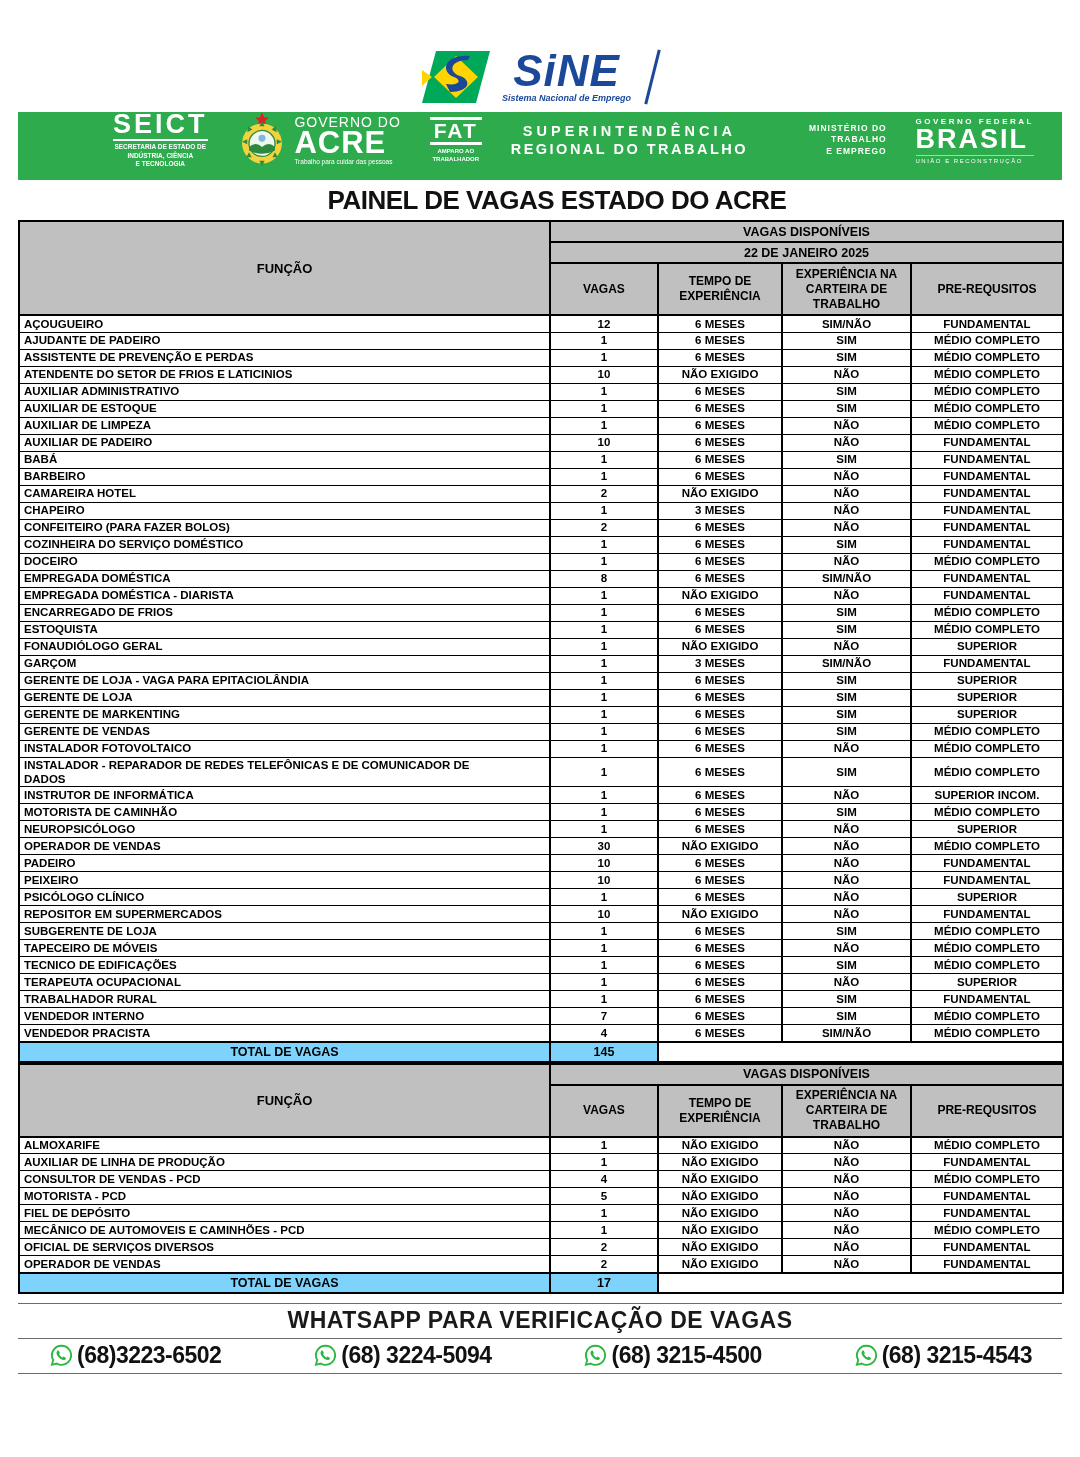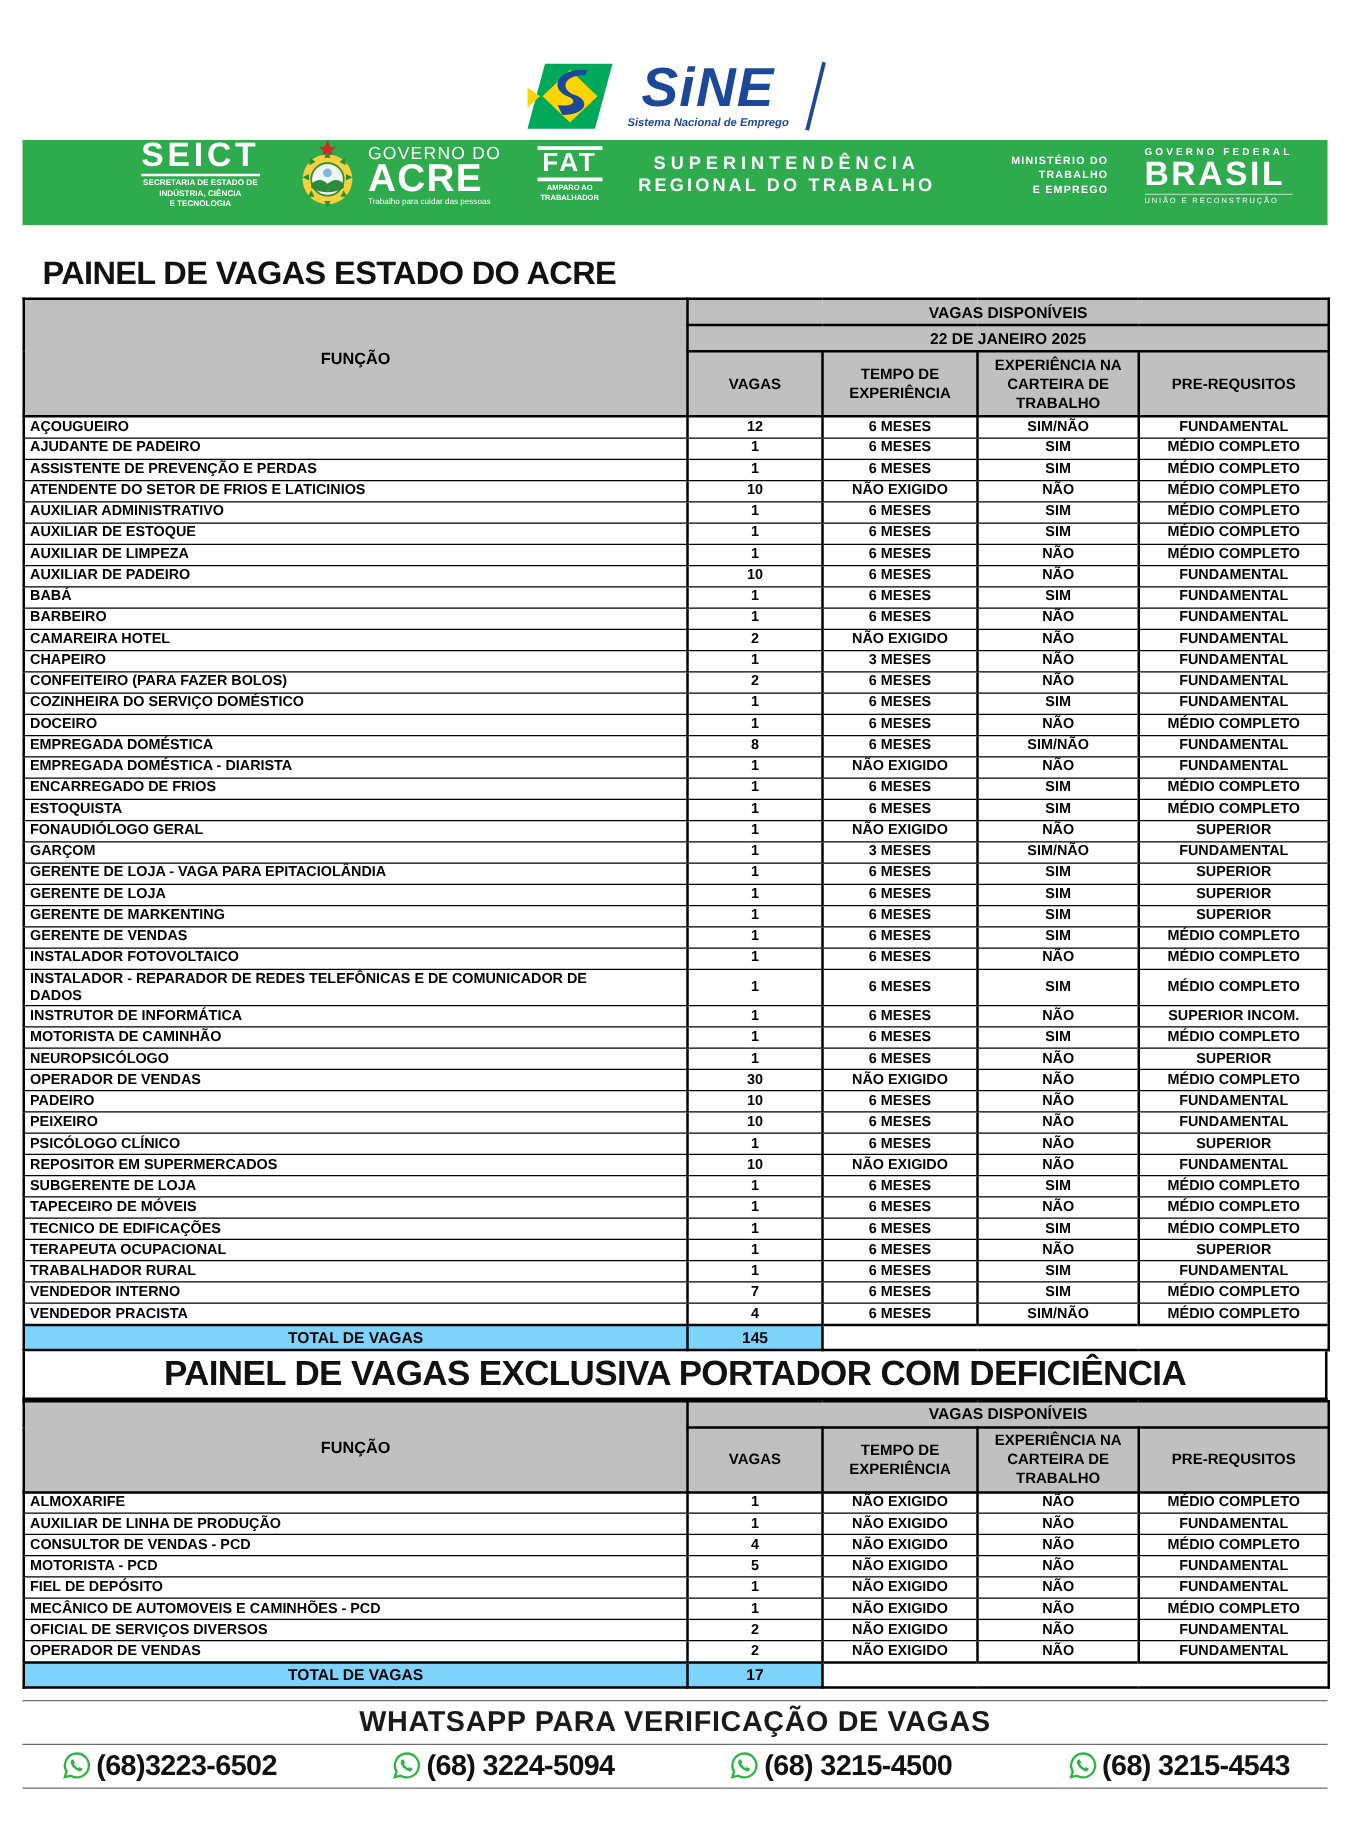--- a/index.html
+++ b/index.html
@@ -38,21 +38,21 @@
   .srt { text-align: center; }
   .srt-l1 { font-size: 14.5px; font-weight: bold; letter-spacing: 4px; line-height: 1.25; }
   .srt-l2 { font-size: 14.5px; font-weight: bold; letter-spacing: 2.5px; line-height: 1.25; }
   .mte { font-size: 8.5px; font-weight: bold; text-align: right; line-height: 1.35; letter-spacing: 1px; margin-left: 32px; }
   .govfed { text-align: left; }
   .govfed-top { font-size: 8px; font-weight: bold; letter-spacing: 2.5px; }
   .govfed-name { font-size: 27px; font-weight: 900; letter-spacing: 2px; line-height: 1; }
   .govfed-bottom { font-size: 6px; letter-spacing: 1.5px; border-top: 1px solid #9fd9af; padding-top: 2px; margin-top: 2px; }
 
   
-  .main-title { font-size: 26px; font-weight: bold; letter-spacing: -0.5px; margin: 23px 0 4px; color: #111; padding-left: 34px; }
+  .main-title { text-align: center; font-size: 26px; font-weight: bold; letter-spacing: -0.5px; margin: 5px 0 4px; color: #111; padding-left: 34px; }
   .title2 { margin: 0 18px; border: 2px solid #000; border-top: none; text-align: center; font-size: 28px; font-weight: bold; letter-spacing: -0.5px; padding: 2px 0 3px; color: #111; }
 
   
   table.vt { border-collapse: collapse; width: 1044px; margin: 0 18px; table-layout: fixed; }
   table.vt th, table.vt td { border: 1px solid #000; color: #000; }
   table.vt th { background: #c0c0c0; font-weight: bold; border-width: 2px; }
   .th-group { font-size: 12.5px; height: 21px; }
   .th-date { font-size: 12.5px; height: 21px; }
   .th-col { font-size: 12px; height: 52px; line-height: 1.25; padding: 2px; }
   .th-funcao { font-size: 13px; }
@@ -465,21 +465,20 @@
       </tbody>
     <tfoot>
       <tr>
         <td class="total-gray">TOTAL DE VAGAS</td>
         <td class="total-gray">145</td>
         <td colspan="3"></td>
       </tr>
     </tfoot>
   </table>
 
-  <div class="title2">PAINEL DE VAGAS EXCLUSIVA PORTADOR COM DEFICIÊNCIA</div>
 
   <table class="vt">
     <colgroup>
         <col style="width:531px">
         <col style="width:108px">
         <col style="width:124px">
         <col style="width:129px">
         <col style="width:152px">
       </colgroup>
     <thead>

